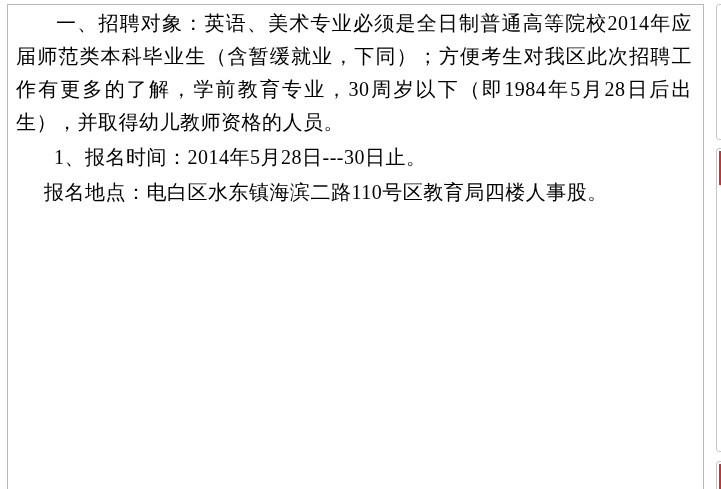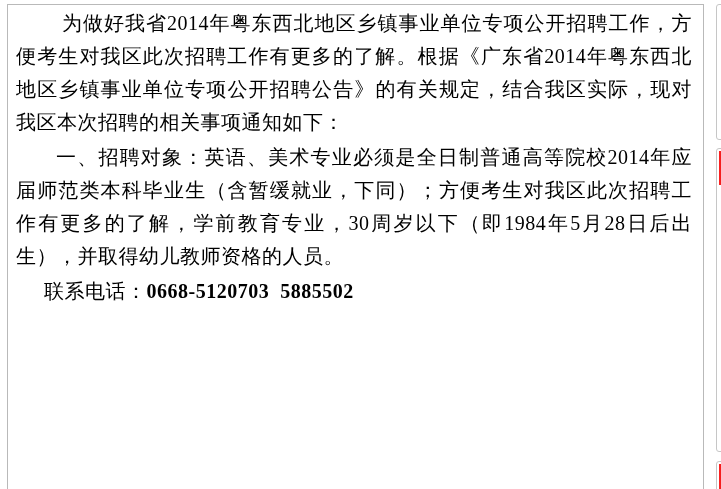--- a/index.html
+++ b/index.html
@@ -67,25 +67,23 @@
     top: 2px;
     width: 12px;
     height: 34px;
     background: linear-gradient(90deg, #ff2222, #a80000);
   }
 </style>
 </head>
 <body>
 
 <div class="doc-panel">
-  <p class="para ind-a">为做好我省2014年粤东西北地区乡镇事业单位专项公开招聘工作，方便考生对我区此次招聘工作有更多的了解。根据《广东省2014年粤东西北地区乡镇事业单位专项公开招聘公告》的有关规定，结合我区实际，现对我区本次招聘的相关事项通知如下：</p>
   <p class="para ind-b">一、招聘对象：英语、美术专业必须是全日制普通高等院校2014年应届师范类本科毕业生（含暂缓就业，下同）；方便考生对我区此次招聘工作有更多的了解，学前教育专业，30周岁以下（即1984年5月28日后出生），并取得幼儿教师资格的人员。</p>
-  <p class="para ind-d">
-    <span>联系电话：</span><b class="phone-num">0668-5120703  5885502</b>
-  </p>
+  <p class="para ind-c">1、报名时间：2014年5月28日---30日止。</p>
+  <p class="para ind-d">报名地点：电白区水东镇海滨二路110号区教育局四楼人事股。</p>
 </div>
 
 <div class="side-card side-card-1"></div>
 
 <div class="side-card side-card-2">
   <div class="red-marker"></div>
 </div>
 
 <div class="side-card side-card-3">
   <div class="red-marker"></div>

